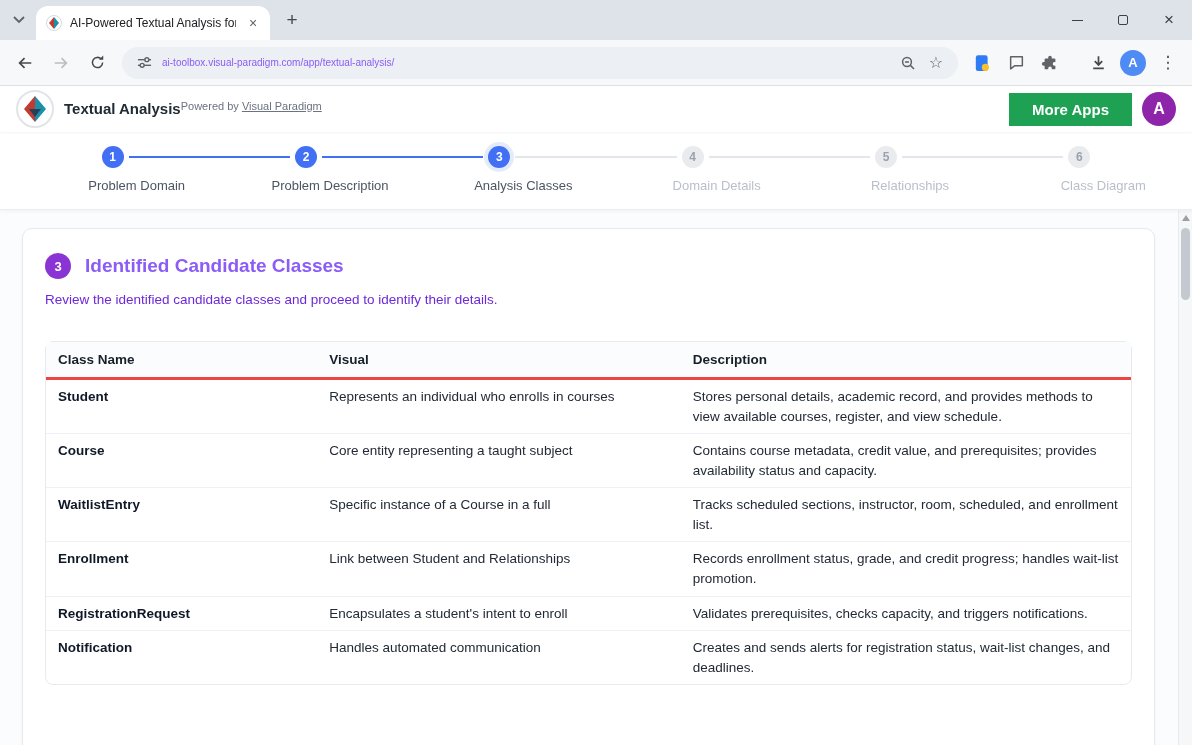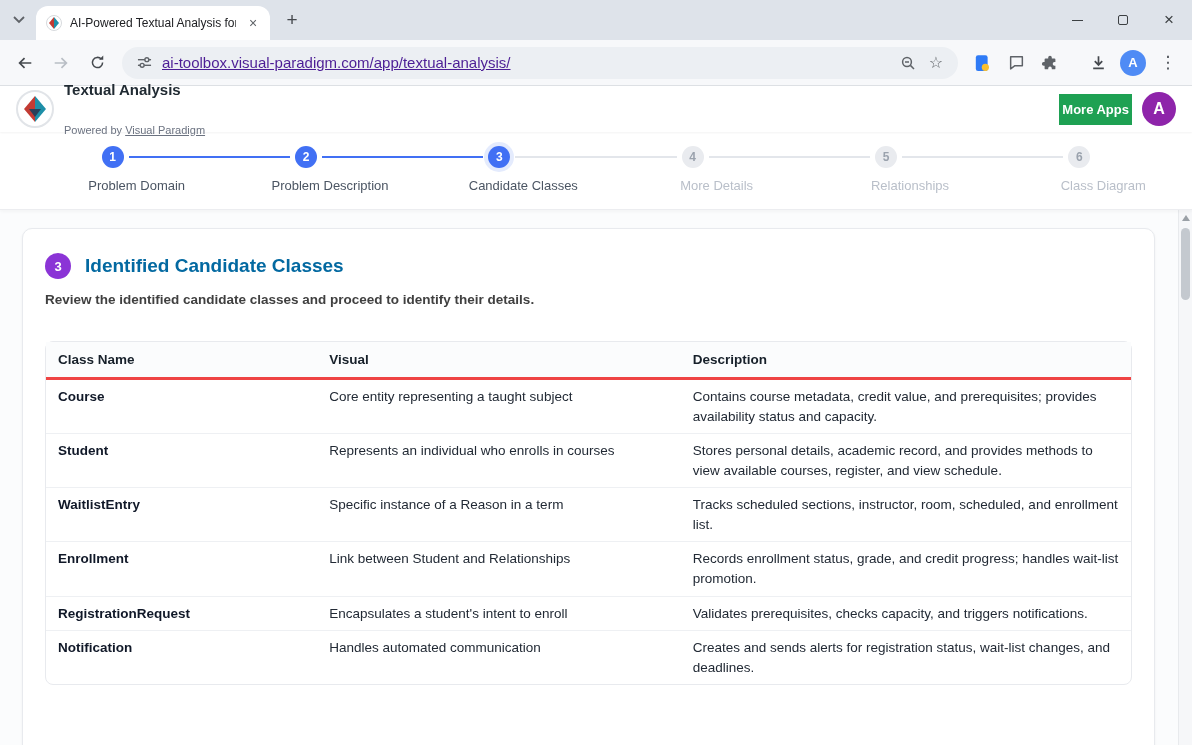--- a/index.html
+++ b/index.html
@@ -34,39 +34,39 @@
   
   .toolbar {
     height:46px; background:#f7f8fa; border-bottom:1px solid #dde0e4;
     display:flex; align-items:center; padding:0 8px; gap:2px;
   }
   .nav-btn { width:34px; height:34px; display:flex; align-items:center; justify-content:center; border-radius:50%; cursor:pointer; }
   .omnibox {
     flex:1; height:32px; margin:0 6px; background:#eceff3; border-radius:16px;
     display:flex; align-items:center; gap:8px; padding:0 12px; cursor:text;
   }
-  .url-text { flex:1; font-size:15px; color:#4c1d95; white-space:nowrap; overflow:hidden;text-decoration:underline; }
+  .url-text { flex:1; font-size:10px; color:#8b5cf6; white-space:nowrap; overflow:hidden; }
   .omni-icon { width:20px; height:20px; display:flex; align-items:center; justify-content:center; cursor:pointer; }
   .star { font-size:16px; color:#5f6368; }
   .tool-icon { width:32px; height:32px; display:flex; align-items:center; justify-content:center; border-radius:50%; cursor:pointer; }
   .chrome-avatar { width:26px; height:26px; margin:0 4px; border-radius:50%; background:#4f8bf5; color:#fff; font-size:13px; font-weight:700; display:flex; align-items:center; justify-content:center; cursor:pointer; }
   .menu-dots { font-size:17px; color:#4a4f55; }
 
   
   .appheader {
     height:46px; background:#fff; display:flex; align-items:center; gap:10px;
     padding:0 16px; position:relative; z-index:2; box-shadow:0 1px 2px rgba(0,0,0,.05);
   }
-  .app-titles { display:flex; flex-direction:column; line-height:1.25;gap:24px; }
+  .app-titles { display:flex; flex-direction:row; line-height:1.25; }
   .app-title { font-size:15px; font-weight:700; color:#212b33; }
   .powered { font-size:11px; color:#6b7280; }
   .powered a { color:#6b7280; text-decoration:underline; cursor:pointer; }
   .more-apps {
     margin-left:auto; background:#1ea153; color:#fff; border:none; border-radius:0;
-    font-family:inherit; font-size:13px; font-weight:600; padding:8px 3px; cursor:pointer;
+    font-family:inherit; font-size:15px; font-weight:600; padding:8px 23px; cursor:pointer;
   }
   .app-avatar { width:34px; height:34px; border-radius:50%; background:#8e24aa; color:#fff; font-size:16px; font-weight:700; display:flex; align-items:center; justify-content:center; cursor:pointer; }
 
   
   .stepper {
     background:#fff; display:flex; padding:14px 16px 16px;
     border-bottom:1px solid #ecedf0; box-shadow:0 2px 3px rgba(0,0,0,.03);
     position:relative; z-index:1;
   }
   .step { flex:1; position:relative; display:flex; flex-direction:column; align-items:center; cursor:pointer; }
@@ -89,22 +89,22 @@
   .content { height:535px; overflow:hidden; background:#fbfcfd; padding:18px 37px 0 22px; }
   .card {
     background:#fff; border:1px solid #e8eaee; border-radius:10px;
     box-shadow:0 1px 3px rgba(16,24,40,.05); padding:24px 22px; height:620px;
   }
   .card-title-row { display:flex; align-items:center; gap:14px; }
   .step-badge {
     width:26px; height:26px; border-radius:50%; background:#8b34d6; color:#fff;
     font-size:13px; font-weight:700; display:flex; align-items:center; justify-content:center;
   }
-  .card-title { font-size:19px; font-weight:700; color:#0369a1; }
-  .card-subtitle { margin-top:13px; font-size:13.5px; color:#404040;font-weight:bold; }
+  .card-title { font-size:19px; font-weight:700; color:#8b5cf6; }
+  .card-subtitle { margin-top:13px; font-size:13.5px; color:#6d28d9; }
 
   table.classes { width:100%; margin-top:34px; border-collapse:separate; border-spacing:0; border:1px solid #e8eaee; border-radius:8px; font-size:13.5px; }
   .classes th {
     text-align:left; font-weight:600; color:#17202a; background:#fbfcfd;
     padding:10px 12px; border-bottom:3px solid #ef4444;
   }
   .classes td { padding:7px 12px; border-bottom:1px solid #eef0f3; vertical-align:top; line-height:1.45; color:#222a35; }
   .classes tr:last-child td { border-bottom:none; }
   .classes td.cname { font-weight:700; color:#101828; }
 
@@ -232,25 +232,25 @@
   <div class="step active">
     <div class="step-circle">1</div>
     <div class="step-label">Problem Domain</div>
   </div>
   <div class="step active line-active">
     <div class="step-circle">2</div>
     <div class="step-label">Problem Description</div>
   </div>
   <div class="step active line-active current">
     <div class="step-circle">3</div>
-    <div class="step-label">Candidate Classes</div>
+    <div class="step-label">Analysis Classes</div>
   </div>
   <div class="step">
     <div class="step-circle">4</div>
-    <div class="step-label">More Details</div>
+    <div class="step-label">Domain Details</div>
   </div>
   <div class="step">
     <div class="step-circle">5</div>
     <div class="step-label">Relationships</div>
   </div>
   <div class="step">
     <div class="step-circle">6</div>
     <div class="step-label">Class Diagram</div>
   </div>
 </div>
@@ -271,32 +271,32 @@
         </colgroup>
       <thead>
         <tr>
           <th>Class Name</th>
           <th>Visual</th>
           <th>Description</th>
         </tr>
       </thead>
       <tbody>
         <tr>
+          <td class="cname">Student</td>
+          <td>Represents an individual who enrolls in courses</td>
+          <td>Stores personal details, academic record, and provides methods to view available courses, register, and view schedule.</td>
+        </tr>
+        <tr>
           <td class="cname">Course</td>
           <td>Core entity representing a taught subject</td>
           <td>Contains course metadata, credit value, and prerequisites; provides availability status and capacity.</td>
         </tr>
         <tr>
-          <td class="cname">Student</td>
-          <td>Represents an individual who enrolls in courses</td>
-          <td>Stores personal details, academic record, and provides methods to view available courses, register, and view schedule.</td>
-        </tr>
-        <tr>
           <td class="cname">WaitlistEntry</td>
-          <td>Specific instance of a Reason in a term</td>
+          <td>Specific instance of a Course in a full</td>
           <td>Tracks scheduled sections, instructor, room, scheduled, and enrollment list.</td>
         </tr>
         <tr>
           <td class="cname">Enrollment</td>
           <td>Link between Student and Relationships</td>
           <td>Records enrollment status, grade, and credit progress; handles wait-list promotion.</td>
         </tr>
         <tr>
           <td class="cname">RegistrationRequest</td>
           <td>Encapsulates a student's intent to enroll</td>

